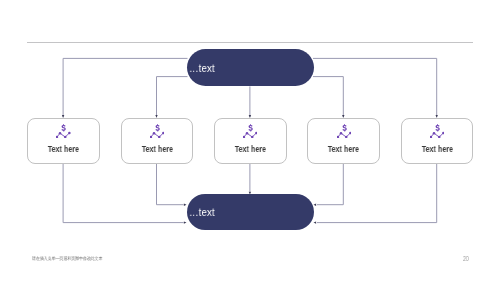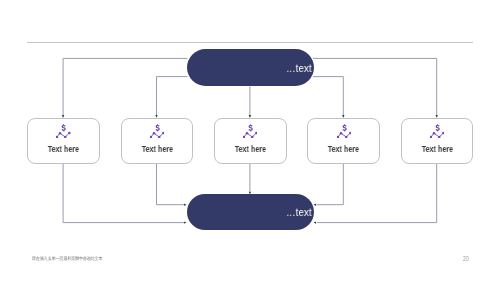--- a/index.html
+++ b/index.html
@@ -7,21 +7,21 @@
   body{width:500px;height:281px;background:#ffffff;overflow:hidden;
        font-family:"Liberation Sans",sans-serif;-webkit-font-smoothing:antialiased;}
   .slide{position:relative;width:500px;height:281px;background:#ffffff;}
 
   .rule{position:absolute;left:27.4px;top:42px;width:445.4px;height:1px;background:#c4c4c6;}
 
   .svg-layer{position:absolute;left:0;top:0;width:500px;height:281px;}
   .icon-defs{position:absolute;width:0;height:0;overflow:hidden;}
 
   .node{position:absolute;background:#343a68;border-radius:999px;
-        display:flex;align-items:center;justify-content:flex-end;color:#ffffff;}
+        display:flex;align-items:center;justify-content:flex-start;color:#ffffff;}
   .node-top{left:187px;top:49.4px;width:126.5px;height:37px;}
   .node-bottom{left:187px;top:194.3px;width:126.5px;height:35.9px;}
   .node-label{font-size:11px;letter-spacing:0.2px;display:inline-block;
               transform:scaleX(0.87) translateZ(0);transform-origin:center;will-change:transform;}
 
   .card{position:absolute;top:118px;width:72.8px;height:46.4px;background:#ffffff;
         border:1px solid #c2c2c2;border-radius:8px;box-sizing:border-box;}
   .card-icon{position:absolute;left:50%;margin-left:-7.15px;top:4.9px;
              width:14.3px;height:14.15px;display:block;}
   .card-label{position:absolute;left:0;right:0;top:26.2px;text-align:center;

